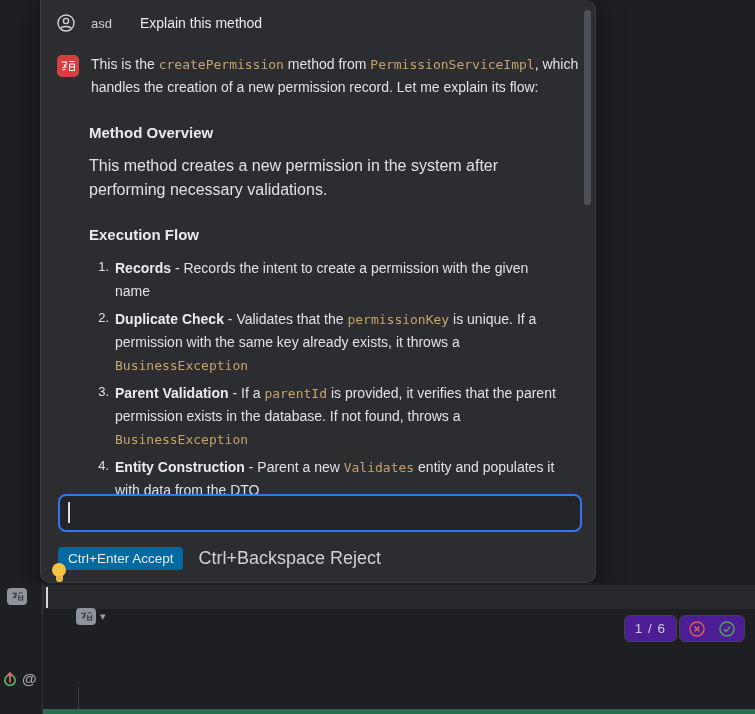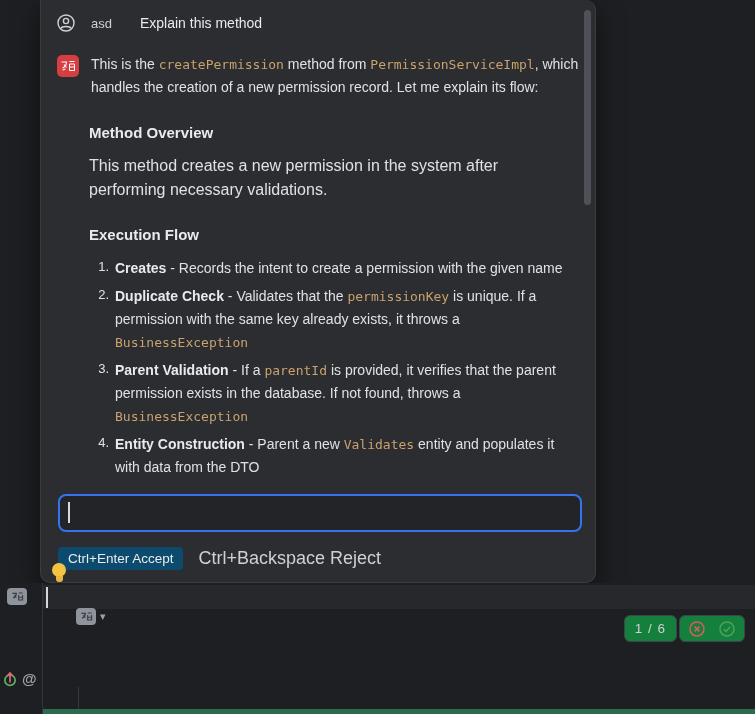--- a/index.html
+++ b/index.html
@@ -57,21 +57,21 @@
     position:absolute; left:17px; top:494px; width:524px; height:38px;
     background:#222428; border:2px solid #3574f0; border-radius:8px;
     z-index:5; padding:7px 9px; font-size:14px; color:#dfe1e5;
     font-family:"Liberation Sans",sans-serif; resize:none; outline:none;
   }
   .caret { position:absolute; left:27px; top:502px; width:1.5px; height:21px;
            background:#d7dade; z-index:6; }
   .action-row { position:absolute; left:17px; top:547px; z-index:5;
                 display:flex; align-items:center; gap:15px; }
   .accept-btn {
-    background:#0c4a6e; color:#e9ebee; border:none; border-radius:4px;
+    background:#0369a1; color:#e9ebee; border:none; border-radius:4px;
     font-size:13.5px; padding:4px 10px; cursor:pointer;
     font-family:"Liberation Sans",sans-serif;
   }
   .reject-hint { font-size:18px; color:#ced0d6; cursor:pointer; }
 
   .scroll-thumb { position:absolute; right:4px; top:10px; width:7px; height:195px;
                   background:#4e5157; border-radius:4px; z-index:7; }
 
   
   .bulb { position:absolute; left:51px; top:563px; z-index:20; width:16px; height:21px; }
@@ -96,21 +96,21 @@
   .code { position:absolute; left:75px; top:42px; font-size:14px; line-height:22px; white-space:pre; }
   .code-line { height:22px; }
 
   .indent-guide { position:absolute; left:78px; top:104px; height:24px; width:1px; background:#35383c; }
 
   .gutter-icons { position:absolute; left:2px; top:87px; display:flex; align-items:center; gap:4px; }
   .at-icon { color:#9da0a8; font-size:15px; font-weight:bold; }
 
   .nav-toolbar { position:absolute; right:10px; top:32px; display:flex; gap:2px; }
   .nav-seg {
-    background:#15803d; border:1px solid #404347; border-radius:6px;
+    background:#4c1d95; border:1px solid #404347; border-radius:6px;
     display:flex; align-items:center; padding:3px 10px; height:27px;
   }
   .nav-count { font-size:13.5px; color:#ced0d6; letter-spacing:1px; }
   .nav-actions { gap:14px; padding:3px 9px; }
   .icon-btn { width:16px; height:16px; cursor:pointer; display:block; }
 
   .diff-bar { position:absolute; left:43px; right:0; bottom:0; height:5px; background:#2e6a4e; }
 </style>
 </head>
 <body>
@@ -140,21 +140,21 @@
 
     <div class="chat-content">
       <div class="h3 first">Method Overview</div>
       <div class="para">This method creates a new permission in the system after performing necessary validations.</div>
       <div class="h3 second">Execution Flow</div>
 
       <div class="steps">
 
           <div class="step">
             <span class="step-num">1.</span>
-            <span class="step-text"><span class="c-b">Creates</span><span class="c-txt"> - Records the intent to create a permission with the given name</span></span>
+            <span class="step-text"><span class="c-b">Records</span><span class="c-txt"> - Records the intent to create a permission with the given name</span></span>
           </div>
 
           <div class="step">
             <span class="step-num">2.</span>
             <span class="step-text"><span class="c-b">Duplicate Check</span><span class="c-txt"> - Validates that the </span><span class="c-code">permissionKey</span><span class="c-txt"> is unique. If a permission with the same key already exists, it throws a </span><span class="c-code">BusinessException</span></span>
           </div>
 
           <div class="step">
             <span class="step-num">3.</span>
             <span class="step-text"><span class="c-b">Parent Validation</span><span class="c-txt"> - If a </span><span class="c-code">parentId</span><span class="c-txt"> is provided, it verifies that the parent permission exists in the database. If not found, throws a </span><span class="c-code">BusinessException</span></span>

